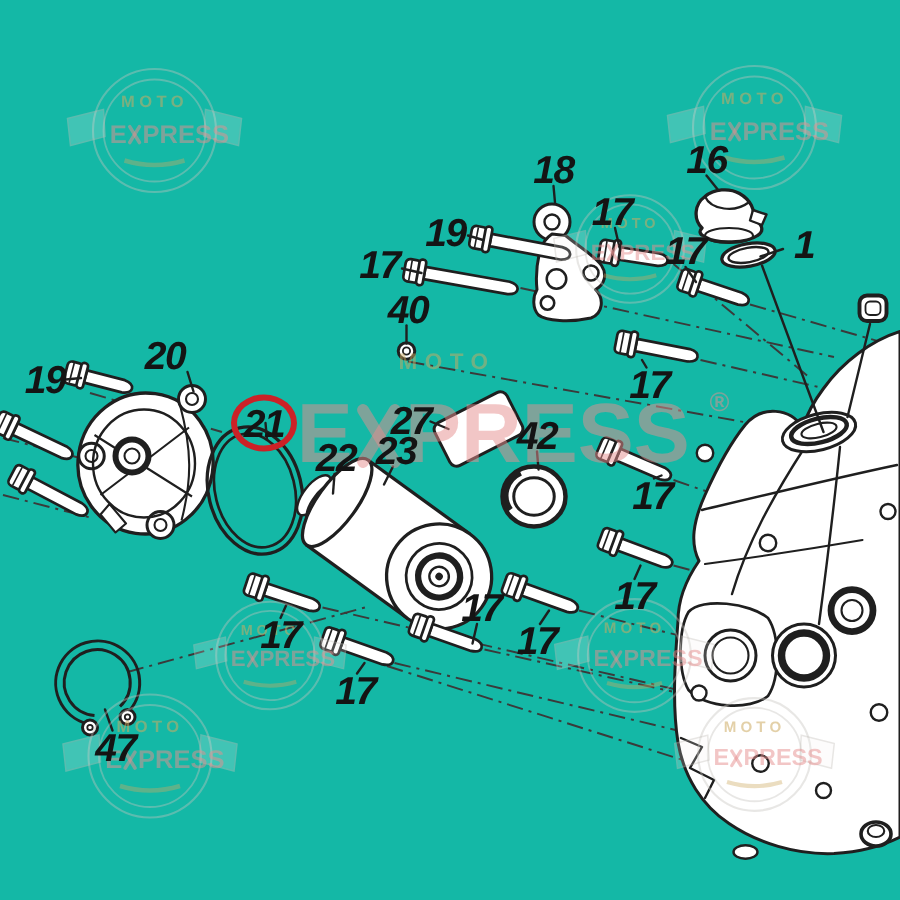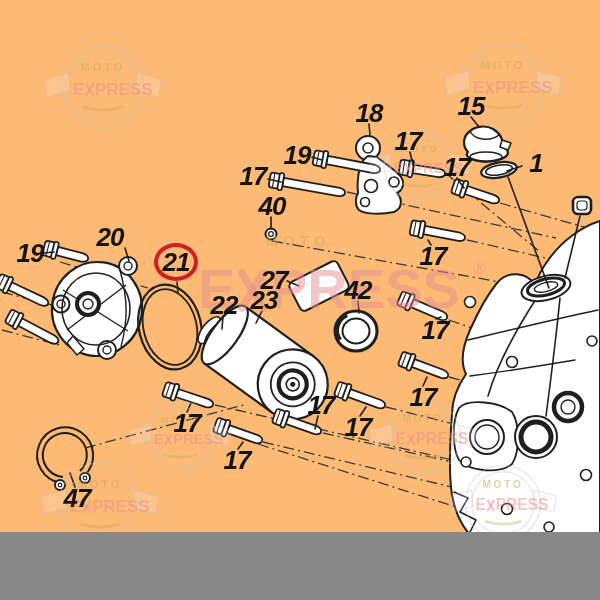--- a/index.html
+++ b/index.html
@@ -1,25 +1,25 @@
 <!DOCTYPE html>
 <html><head>
 <meta charset="utf-8">
 <style>
   html,body{margin:0;padding:0;background:#888;}
-  .stage{position:relative;width:600px;height:532px;background:#fdba74;overflow:hidden;
+  .stage{position:relative;width:600px;height:600px;background:#14b8a6;overflow:hidden;
          font-family:"Liberation Sans",sans-serif;}
   svg.art{position:absolute;left:0;top:0;}
   #labels{position:absolute;left:0;top:0;width:600px;height:600px;}
   .plabel{position:absolute;transform:translate(-50%,-50%);
           font-family:"Liberation Sans",sans-serif;
           font-weight:bold;font-style:italic;font-size:26px;color:#141414;
           letter-spacing:-1px;white-space:nowrap;line-height:1;text-align:right;}
   .plabel.circled{border:4.5px solid #cc2127;border-radius:50%;
-          width:36px;height:30px;display:flex;align-items:center;justify-content:center;}
+          width:36px;height:30px;display:flex;align-items:center;justify-content:center;margin-top:20px;}
 </style>
 </head>
 <body>
 
 <div class="stage">
 
 <svg class="art" width="600" height="600" viewBox="0 0 600 600">
 
   <g id="dash-layer" stroke="#3a3a3a" stroke-width="1.3" fill="none" stroke-dasharray="11 4 2 4">
         <line x1="60" y1="262" x2="148" y2="288"></line>
@@ -383,21 +383,21 @@
           <line x1="242" y1="273.28" x2="263.28" y2="308" stroke="#e78f8f" opacity="0.5" stroke-width="7.840000000000001" stroke-linecap="round"></line>
           <line x1="263.28" y1="273.28" x2="242" y2="308" stroke="#e78f8f" opacity="0.5" stroke-width="7.840000000000001" stroke-linecap="round"></line>
           <text x="270" y="308" font-size="56" fill="#e78f8f" opacity="0.5" font-weight="bold" font-family="&quot;Liberation Sans&quot;,sans-serif">PRESS</text>
           <text x="473" y="274" font-size="18" fill="#e78f8f" opacity="0.5" font-weight="bold" font-family="&quot;Liberation Sans&quot;,sans-serif">®</text>
         </g>
       </g>
 </svg>
 
 <div id="labels">
       <div class="plabel" style="left: 536px; top: 163px;">1</div>
-      <div class="plabel" style="left: 471px; top: 106px;">15</div>
+      <div class="plabel" style="left: 471px; top: 106px;">16</div>
       <div class="plabel" style="left: 253px; top: 176px;">17</div>
       <div class="plabel" style="left: 408px; top: 141px;">17</div>
       <div class="plabel" style="left: 457px; top: 167px;">17</div>
       <div class="plabel" style="left: 433px; top: 256px;">17</div>
       <div class="plabel" style="left: 435px; top: 330px;">17</div>
       <div class="plabel" style="left: 423px; top: 397px;">17</div>
       <div class="plabel" style="left: 321px; top: 405px;">17</div>
       <div class="plabel" style="left: 358px; top: 427px;">17</div>
       <div class="plabel" style="left: 187px; top: 423px;">17</div>
       <div class="plabel" style="left: 237px; top: 460px;">17</div>

